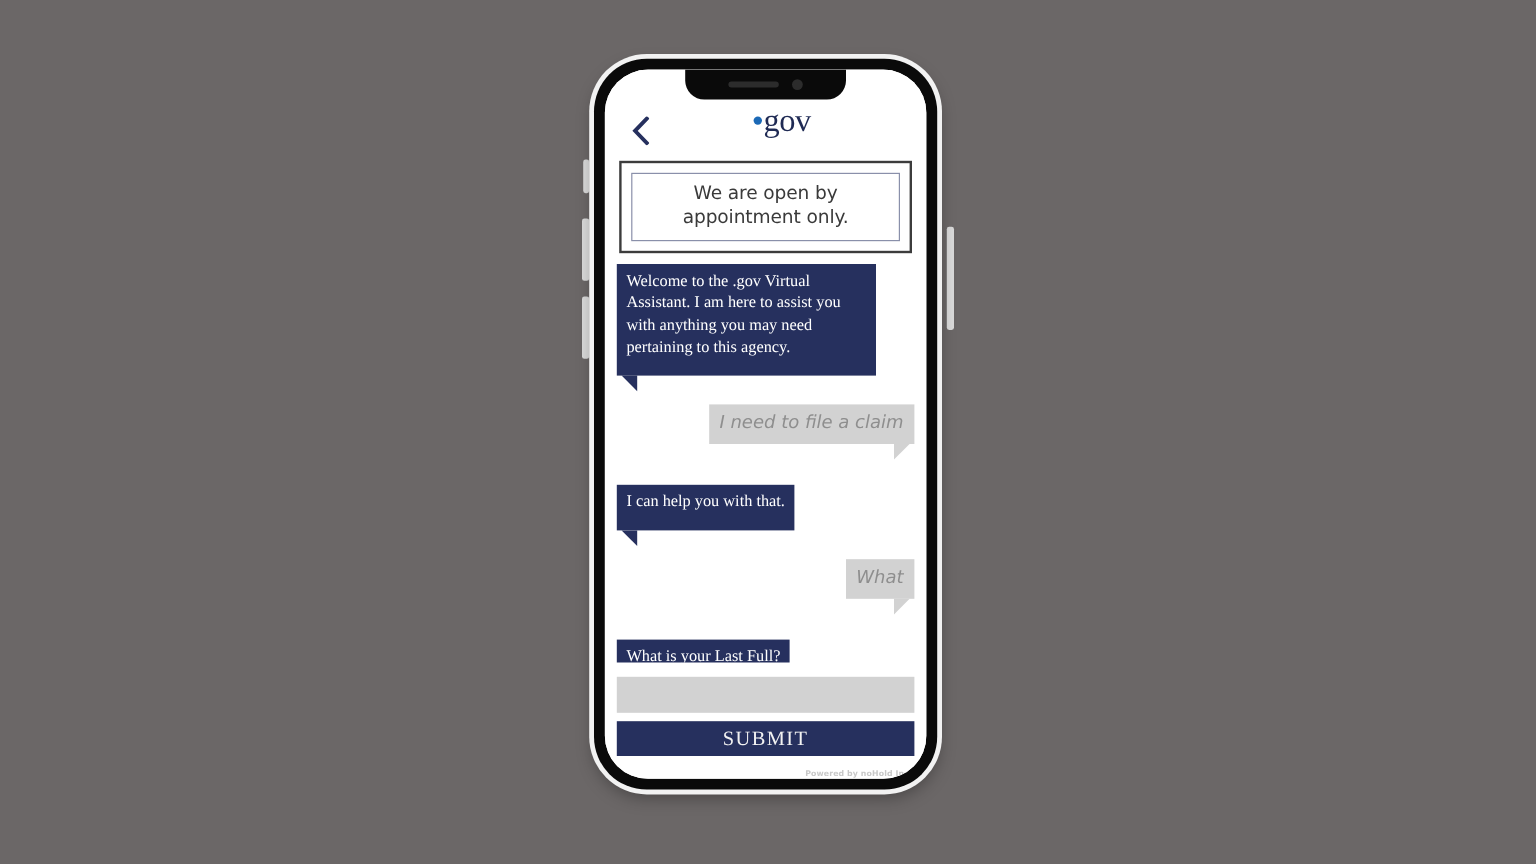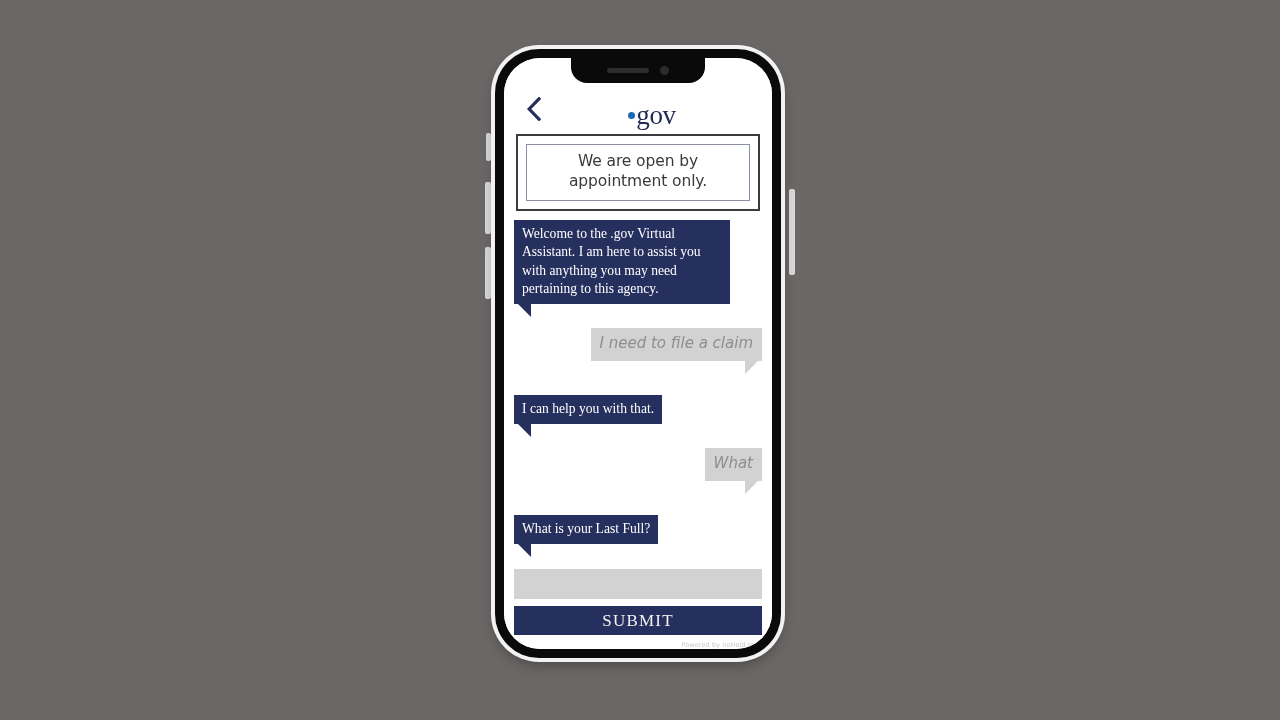--- a/index.html
+++ b/index.html
@@ -97,21 +97,21 @@
     display: flex;
     flex-direction: column;
     background: #ffffff;
   }
 
   #app-header {
     position: relative;
     height: 42px;
     flex: 0 0 auto;
     display: flex;
-    align-items: flex-end;
+    align-items: flex-start;
     padding-left: 28px;
   }
 
   #back-button {
     position: absolute;
     left: 16px;
     top: 50%;
     transform: translateY(-50%);
     width: 26px;
     height: 30px;
@@ -172,21 +172,21 @@
     position: relative;
   }
 
   .msg-row { display: flex; }
   .msg-row.bot  { justify-content: flex-start; }
   .msg-row.user { justify-content: flex-end; }
 
   .bubble {
     position: relative;
     max-width: 200px;
-    padding: 5px 8px 6px 8px;
+    padding: 5px 8px 15px 8px;
     margin-bottom: 24px;
   }
 
   .bubble.bot {
     background: #26305e;
     color: #ffffff;
     font-family: "Liberation Serif", "DejaVu Serif", serif;
     font-size: 13.6px;
     line-height: 1.35;
   }
@@ -255,25 +255,26 @@
     border: none;
     cursor: pointer;
     font-family: "Liberation Serif", "DejaVu Serif", serif;
     font-size: 17px;
     letter-spacing: 1.2px;
   }
 
   #footer-credit {
     flex: 0 0 auto;
     text-align: right;
-    padding: 6px 12px 0 0;
+    padding: 11px 12px 0 0;
     font-family: "DejaVu Sans", sans-serif;
     font-size: 6.5px;
     color: #c8c8c8;
     letter-spacing: 0.1px;
+    font-weight: bold;
   }
 </style>
 </head>
 <body>
 
 <div id="stage">
 
   <div id="phone-frame">
 
     <div class="side-btn btn-silence"></div>

